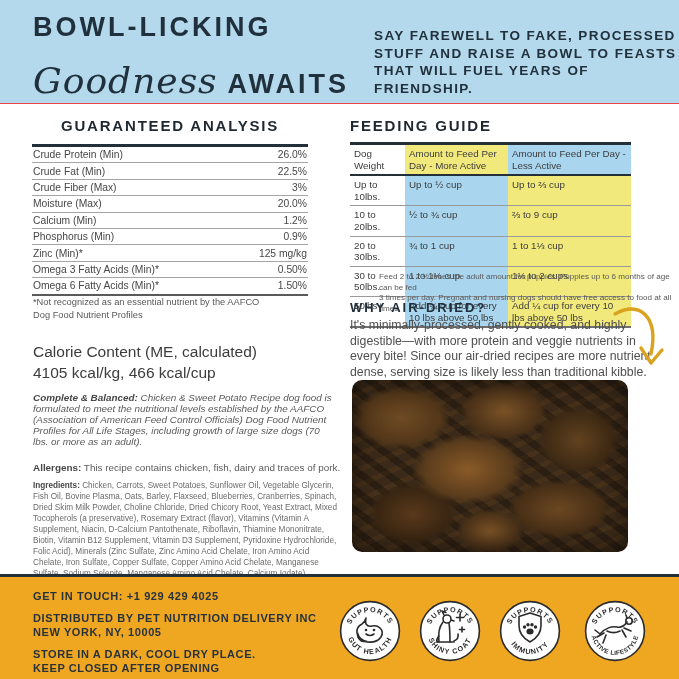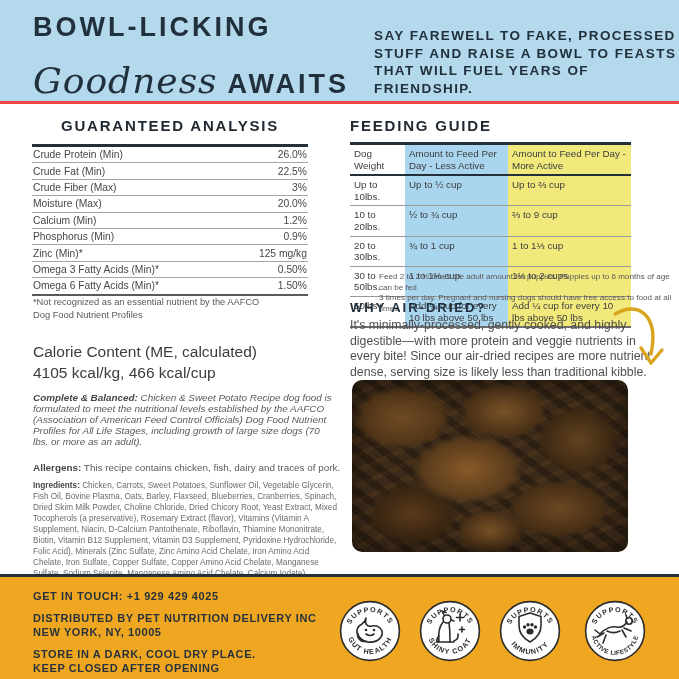--- a/index.html
+++ b/index.html
@@ -1,21 +1,21 @@
 <!DOCTYPE html>
 <html><head>
 <meta charset="utf-8">
 <style>
   html,body{margin:0;padding:0;background:#ffffff;}
   .sheet{position:relative;width:679px;height:679px;background:#fff;overflow:hidden;
          font-family:"Liberation Sans", sans-serif;color:#333;}
 
   
   .header{position:absolute;left:0;top:0;width:679px;height:104px;background:#b5d9ec;
-          border-bottom:3px solid #ef4444;box-sizing:border-box;}
+          border-bottom:1px solid #ef4444;box-sizing:border-box;}
   .brand{position:absolute;left:33px;top:14px;color:#20303c;line-height:1;}
   .brand-top{font-size:27px;font-weight:bold;letter-spacing:3px;}
   .brand-bottom{margin-top:22px;display:flex;align-items:baseline;gap:10px;}
   .brand-script{font-family:"DejaVu Serif", serif;font-style:italic;font-size:36px;letter-spacing:1px;}
   .brand-awaits{font-size:27px;font-weight:bold;letter-spacing:3px;}
   .tagline{position:absolute;left:374px;top:27px;font-size:13.5px;font-weight:bold;
            letter-spacing:1.4px;line-height:17.5px;color:#20303c;white-space:pre-line;}
 
   
   .sec-title{position:absolute;font-size:15px;font-weight:bold;letter-spacing:1.8px;color:#1f2730;}
@@ -153,22 +153,22 @@
 
   <div class="para cb-para"><span class="lead">Complete &amp; Balanced:</span><span> Chicken &amp; Sweet Potato Recipe dog food is formulated to meet the nutritional levels established by the AAFCO (Association of American Feed Control Officials) Dog Food Nutrient Profiles for All Life Stages, including growth of large size dogs (70 lbs. or more as an adult).</span></div>
 
   <div class="para al-para"><span class="lead">Allergens:</span><span> This recipe contains chicken, fish, dairy and traces of pork.</span></div>
 
   <div class="para ing-para"><span class="lead">Ingredients:</span><span> Chicken, Carrots, Sweet Potatoes, Sunflower Oil, Vegetable Glycerin, Fish Oil, Bovine Plasma, Oats, Barley, Flaxseed, Blueberries, Cranberries, Spinach, Dried Skim Milk Powder, Choline Chloride, Dried Chicory Root, Yeast Extract, Mixed Tocopherols (a preservative), Rosemary Extract (flavor), Vitamins (Vitamin A Supplement, Niacin, D-Calcium Pantothenate, Riboflavin, Thiamine Mononitrate, Biotin, Vitamin B12 Supplement, Vitamin D3 Supplement, Pyridoxine Hydrochloride, Folic Acid), Minerals (Zinc Sulfate, Zinc Amino Acid Chelate, Iron Amino Acid Chelate, Iron Sulfate, Copper Sulfate, Copper Amino Acid Chelate, Manganese Sulfate, Sodium Selenite, Manganese Amino Acid Chelate, Calcium Iodate).</span></div>
 
   <div class="sec-title" style="left:350px;top:117px;">FEEDING GUIDE</div>
   <div class="fg-table">
     <div class="fg-cell fg-head">Dog Weight</div>
+    <div class="fg-cell fg-head bg-yellow">Amount to Feed Per Day - More Active</div>
     <div class="fg-cell fg-head bg-blue">Amount to Feed Per Day - Less Active</div>
-    <div class="fg-cell fg-head bg-yellow">Amount to Feed Per Day - More Active</div>
 
     <div class="fg-cell">Up to 10lbs.</div>
     <div class="fg-cell bg-blue">Up to ½ cup</div>
     <div class="fg-cell bg-yellow">Up to ⅔ cup</div>
 
     <div class="fg-cell rt">10 to 20lbs.</div>
     <div class="fg-cell rt bg-blue">½ to ¾ cup</div>
     <div class="fg-cell rt bg-yellow">⅔ to 9 cup</div>
 
     <div class="fg-cell rt">20 to 30lbs.</div>

